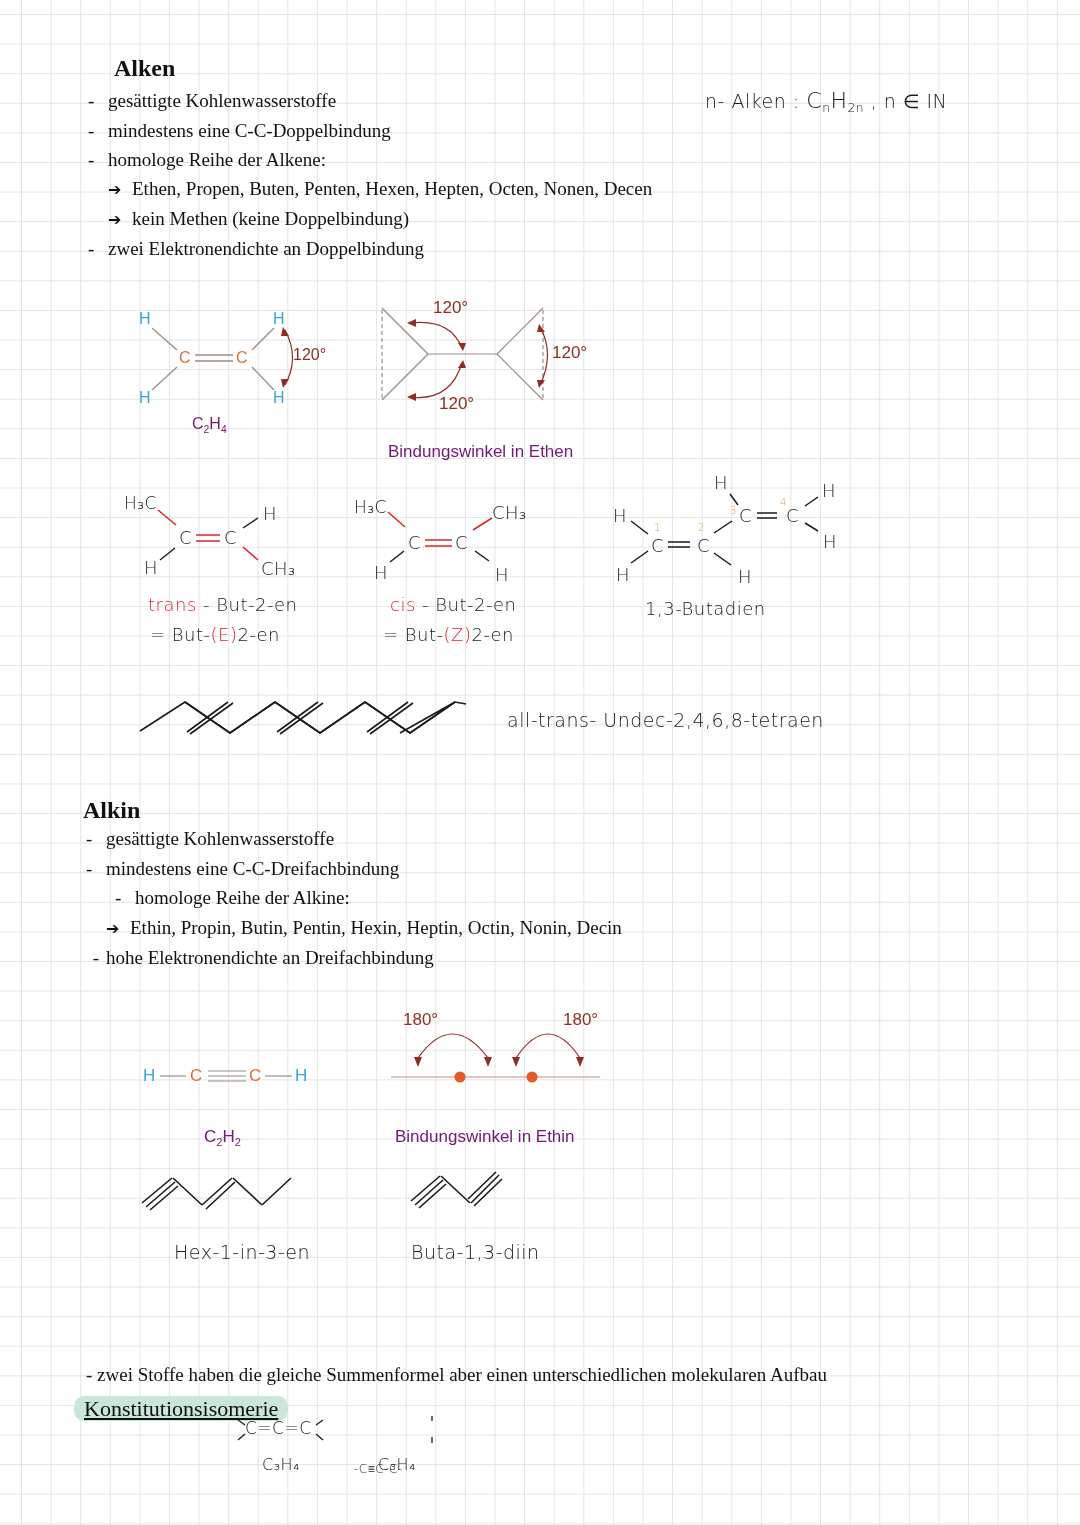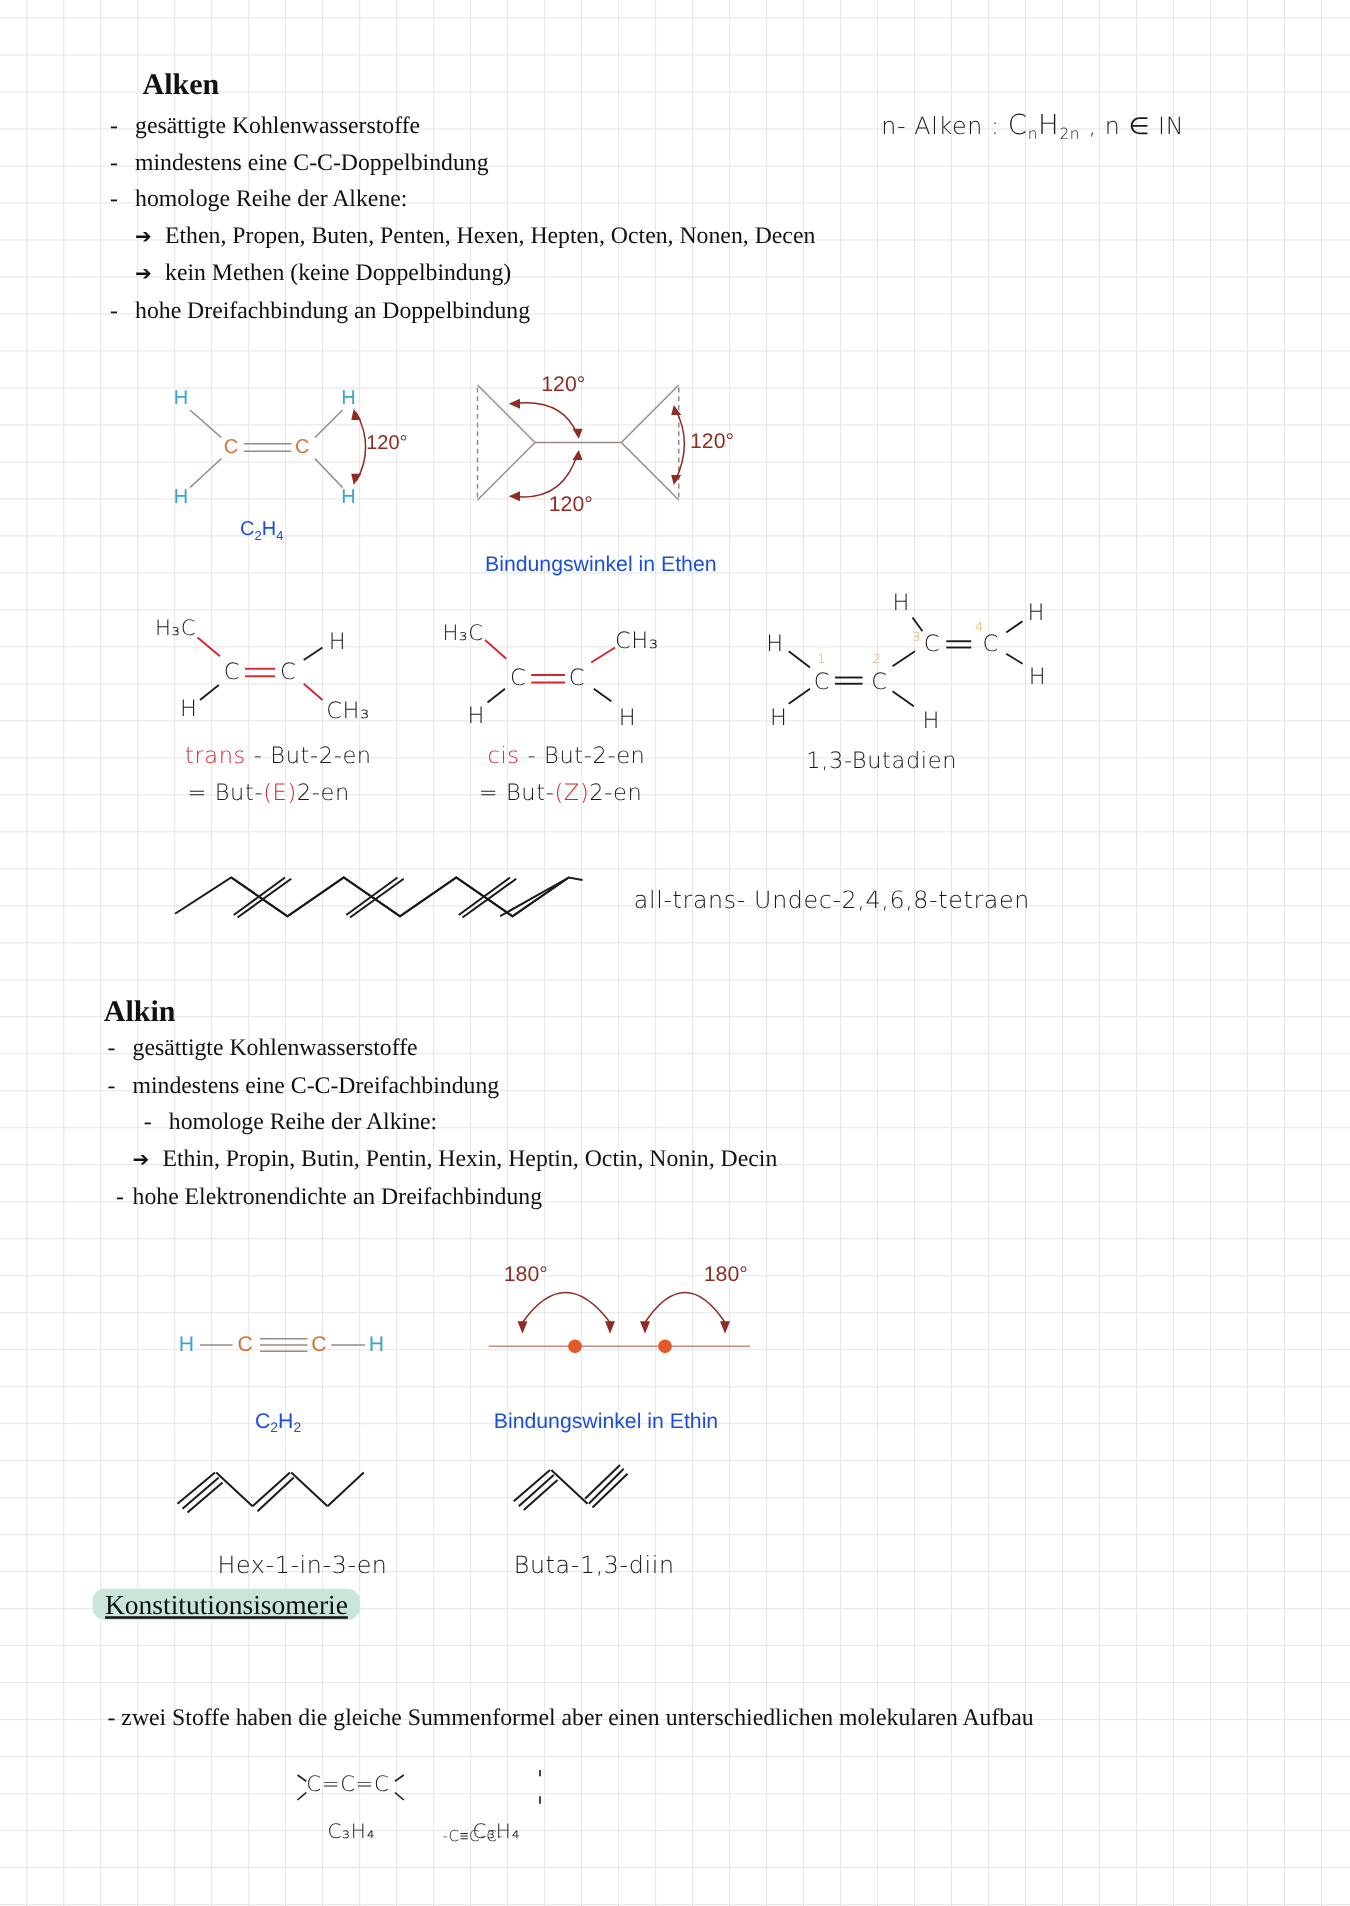--- a/index.html
+++ b/index.html
@@ -14,42 +14,42 @@
     font-family: "Liberation Serif", serif;
     color: #111;
   }
   .abs { position: absolute; }
   .h1 { font-family: "Liberation Serif", serif; font-weight: bold; font-size: 24px; color: #111; }
   .bullet { font-family: "Liberation Serif", serif; font-size: 19px; color: #111; white-space: nowrap; line-height: 22px; }
   .bullet .dash { display: inline-block; width: 20px; }
   .bullet .arrow { display: inline-block; width: 24px; font-family: "DejaVu Sans", sans-serif; font-size: 16px; }
   .hand { font-family: "DejaVu Sans", sans-serif; font-weight: 300; color: #1a1a1a; white-space: nowrap; letter-spacing: 0.5px; }
   .hand .red { color: #d6262b; }
-  .sans { font-family: "Liberation Sans", sans-serif; color: #1d4ed8; white-space: nowrap; }
+  .sans { font-family: "Liberation Sans", sans-serif; color: #701a75; white-space: nowrap; }
   .sub { font-size: 0.65em; vertical-align: -0.35em; }
   .hl {
     background: linear-gradient(#c9e6d9, #c9e6d9);
     border-radius: 10px;
     padding: 0 10px 0 10px;
     margin-left: -10px;
   }
   .konst { font-family: "Liberation Serif", serif; font-size: 22px; text-decoration: underline; color: #111; }
   svg { position: absolute; overflow: visible; }
 </style>
 </head>
 <body>
 
 <div class="abs h1" style="left:86px; top:55px;margin-left:28px;">Alken</div>
 
 <div class="abs bullet" style="left:88px; top:90px;"><span class="dash">-</span><span>gesättigte Kohlenwasserstoffe</span></div>
 <div class="abs bullet" style="left:88px; top:120px;"><span class="dash">-</span><span>mindestens eine C-C-Doppelbindung</span></div>
 <div class="abs bullet" style="left:88px; top:149px;"><span class="dash">-</span><span>homologe Reihe der Alkene:</span></div>
 <div class="abs bullet" style="left:108px; top:178px;"><span class="arrow">➔</span><span>Ethen, Propen, Buten, Penten, Hexen, Hepten, Octen, Nonen, Decen</span></div>
 <div class="abs bullet" style="left:108px; top:208px;"><span class="arrow">➔</span><span>kein Methen (keine Doppelbindung)</span></div>
-<div class="abs bullet" style="left:88px; top:238px;"><span class="dash">-</span><span>hohe Dreifachbindung an Doppelbindung</span></div>
+<div class="abs bullet" style="left:88px; top:238px;"><span class="dash">-</span><span>zwei Elektronendichte an Doppelbindung</span></div>
 
 <div class="abs hand" style="left:705px; top:88px; font-size:19px;"><span>n- Alken : </span><span style="font-size:22px">C</span><span class="sub">n</span><span style="font-size:22px">H</span><span class="sub">2n</span><span> , n ∈ IN</span></div>
 
 <svg style="left:0; top:0;" width="1080" height="1525">
   <g stroke="#9a8a85" stroke-width="1.3" fill="none">
     <line x1="152" y1="328" x2="177" y2="350"></line>
     <line x1="152" y1="390" x2="177" y2="367"></line>
     <line x1="195" y1="355" x2="233" y2="355"></line>
     <line x1="195" y1="361" x2="233" y2="361"></line>
     <line x1="252" y1="350" x2="274" y2="328"></line>
@@ -245,21 +245,21 @@
     <line x1="415" y1="1205" x2="443" y2="1180"></line>
     <line x1="419" y1="1208" x2="446" y2="1184"></line>
     <line x1="441" y1="1176" x2="470" y2="1203"></line>
     <line x1="468" y1="1199" x2="496" y2="1172"></line>
     <line x1="471" y1="1203" x2="499" y2="1175"></line>
     <line x1="474" y1="1206" x2="502" y2="1179"></line>
   </g>
 </svg>
 <div class="abs hand" style="left:411px; top:1241px; font-size:19px;">Buta-1,3-diin</div>
 
-<div class="abs konst" style="left:84px; top:1271px;text-decoration:underline;"><span class="hl">Konstitutionsisomerie</span></div>
+<div class="abs konst" style="left:84px; top:1396px;text-decoration:underline;"><span class="hl">Konstitutionsisomerie</span></div>
 <div class="abs bullet" style="left:86px; top:1364px;">- zwei Stoffe haben die gleiche Summenformel aber einen unterschiedlichen molekularen Aufbau</div>
 
 <svg style="left:0; top:0;" width="1080" height="1525">
   <g stroke="#1a1a1a" stroke-width="1.3" fill="none">
     <line x1="238" y1="1420" x2="245" y2="1425"></line>
     <line x1="238" y1="1440" x2="245" y2="1434"></line>
     <line x1="316" y1="1425" x2="323" y2="1420"></line>
     <line x1="316" y1="1434" x2="323" y2="1440"></line>
     <line x1="432" y1="1416" x2="432" y2="1421"></line>
     <line x1="432" y1="1437" x2="432" y2="1443"></line>

